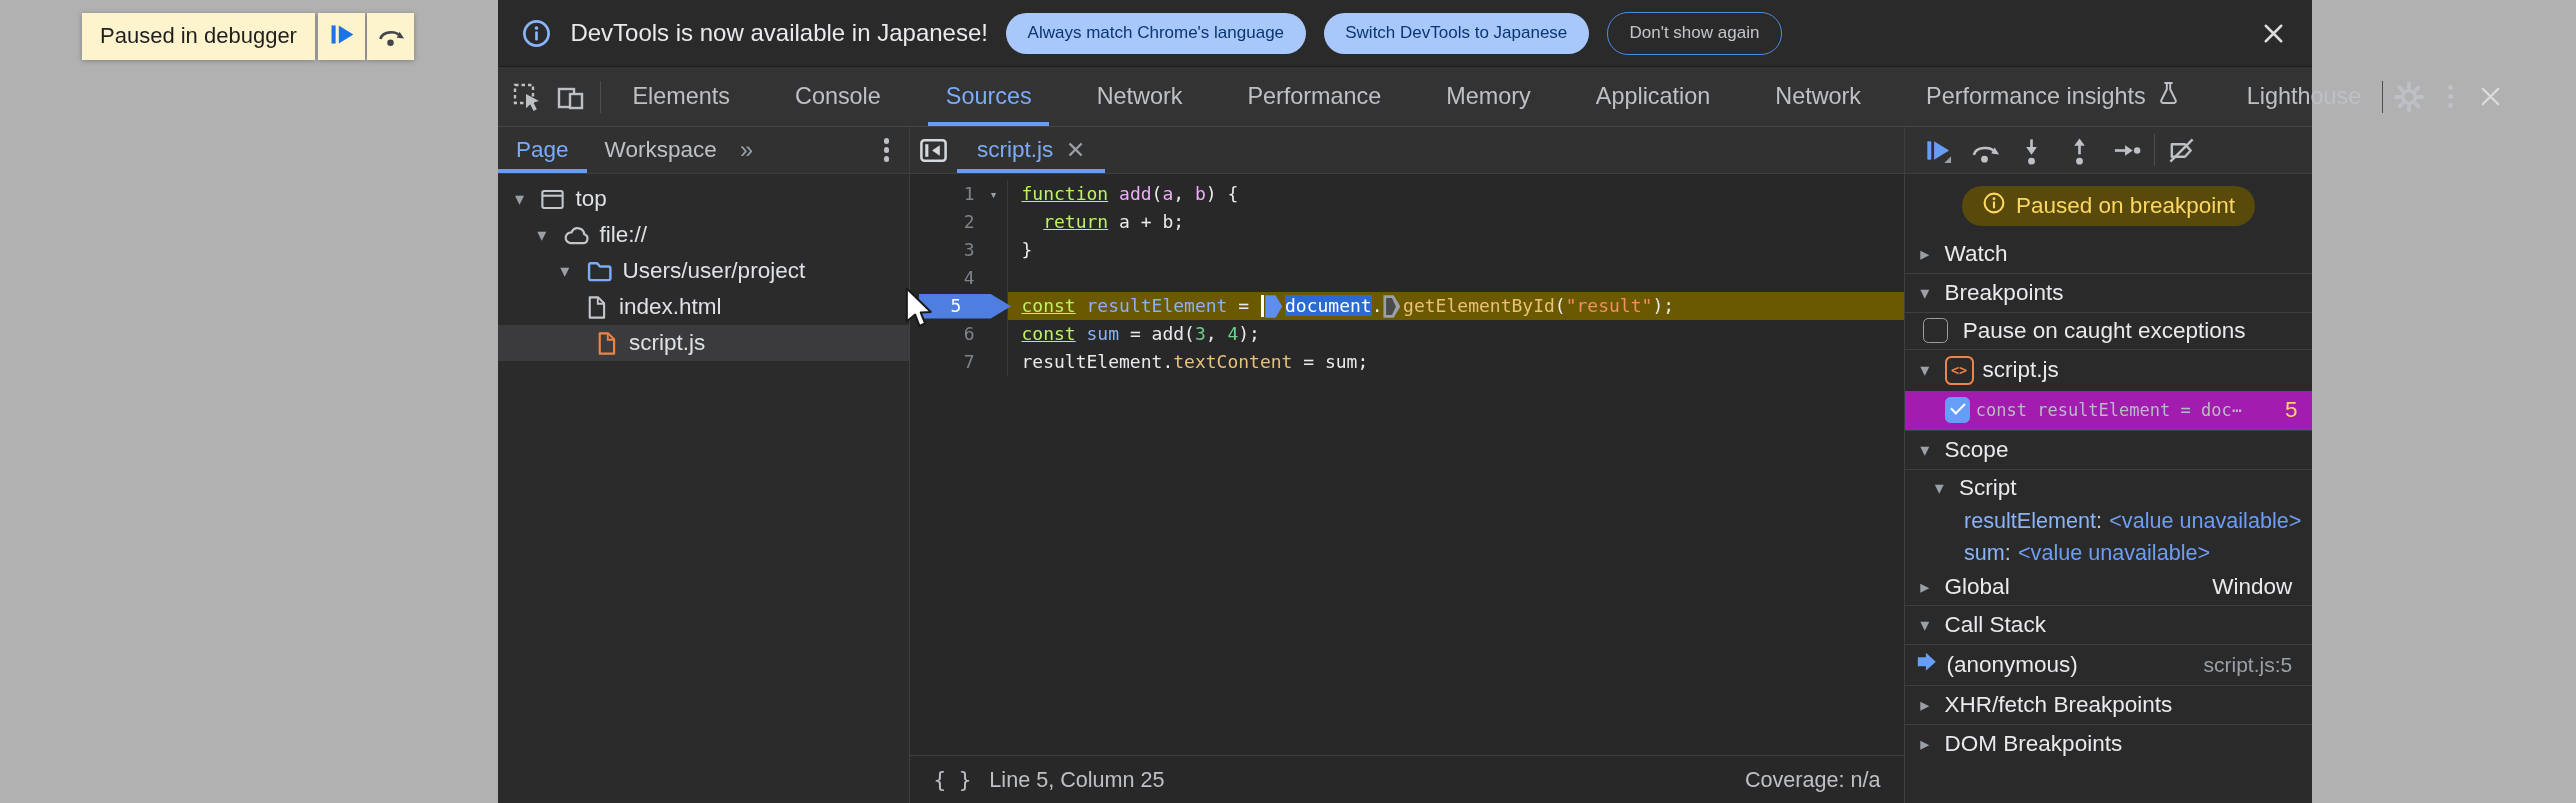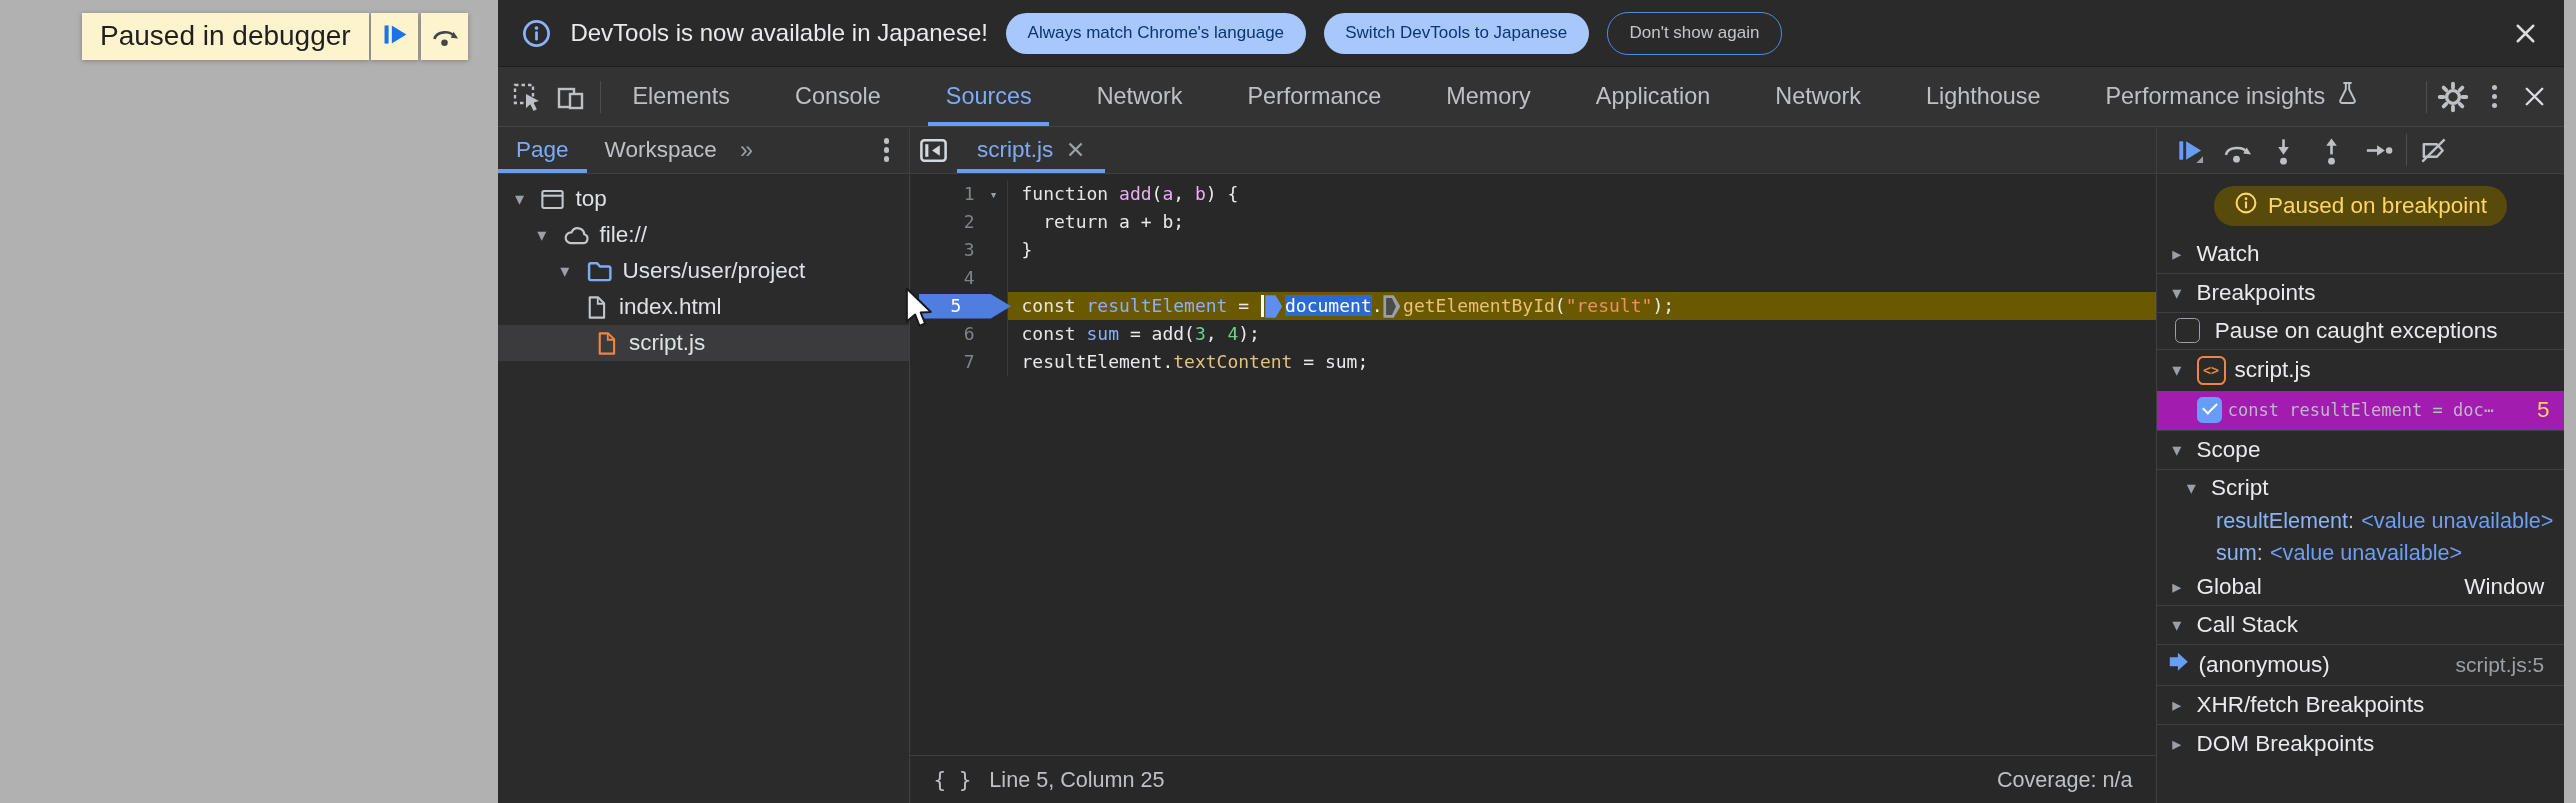--- a/index.html
+++ b/index.html
@@ -4,25 +4,25 @@
 <style>
   html,body{margin:0;padding:0;background:#555;}
   .screen{position:relative;width:2576px;height:804px;background:#b1b1b1;overflow:hidden;
           font-family:"Liberation Sans",sans-serif;-webkit-font-smoothing:antialiased;}
 
   
   .page-area{position:absolute;left:0;top:0;width:498px;height:804px;background:#b1b1b1;}
   .paused-banner{position:absolute;left:82px;top:12.6px;height:47px;display:flex;gap:2.7px;
                  filter:drop-shadow(0 1.8px 2.7px rgba(0,0,0,.28));}
   .pb-seg{background:#fdf4cd;display:flex;align-items:center;justify-content:center;}
-  .pb-text{padding:0 18px;font-size:28px;color:#1f1f1f;white-space:nowrap;}
+  .pb-text{padding:0 18px;font-size:22px;color:#1f1f1f;white-space:nowrap;}
   .pb-btn{width:47px;}
 
   
-  .devtools{position:absolute;left:498px;top:0;width:2066px;height:804px;background:#282828;
+  .devtools{position:absolute;left:498px;top:0;width:1814px;height:804px;background:#282828;
             display:flex;flex-direction:column;color:#e8eaed;}
 
   
   .notif{height:66px;flex:none;background:#2a2a2a;display:flex;align-items:center;gap:18px;
          padding:0 23.4px;border-bottom:0.9px solid #1e1e1e;}
   .notif-msg{font-size:24px;color:#e8eaed;white-space:nowrap;}
   .pill{height:41px;border-radius:21px;display:flex;align-items:center;padding:0 21.6px;
         font-size:17px;font-weight:400;white-space:nowrap;cursor:default;}
   .pill.filled{background:#a8c7fa;color:#0b3672;}
   .pill.outline{background:transparent;border:1.8px solid #4f8be0;color:#c2c6cb;}
@@ -75,21 +75,21 @@
   .code-row{display:flex;height:28px;line-height:28px;align-items:stretch;}
   .gut{width:97px;flex:none;display:flex;align-items:center;border-right:0.9px solid #3a3a3a;
        position:relative;color:#7e848c;}
   .ln{flex:1;text-align:right;padding-right:5.4px;}
   .fold{width:27px;text-align:center;color:#9aa0a6;font-size:13.5px;flex:none;}
   .flag{position:absolute;left:9px;top:1.8px;bottom:1.8px;width:74px;background:#4e7fe0;color:#fff;
         clip-path:polygon(0 0,78% 0,100% 50%,78% 100%,0 100%);
         display:flex;align-items:center;justify-content:center;padding-right:18px;}
   .code-text{flex:1;padding-left:13.5px;white-space:pre;color:#e8eaed;}
   .code-row.exec .code-text{background:#6b5900;}
-  .tok-kw{color:#e5e5e5;} .tok-def{color:#f0abfc;} .tok-var{color:#86b3f8;}
+  .tok-kw{color:#bef264;text-decoration:underline;} .tok-def{color:#f0abfc;} .tok-var{color:#86b3f8;}
   .tok-prop{color:#e8c07a;} .tok-str{color:#f08e67;} .tok-num{color:#6fd08c;} .tok-pl{color:#e8eaed;}
   .tok-sel{background:#2a6ad2;color:#fff;}
   .caret{display:inline-block;width:2.7px;height:21.6px;background:#fff;vertical-align:-4.5px;margin:0 0.9px;}
   .pent{display:inline-block;width:17px;height:22.5px;vertical-align:-5.4px;margin:0 2.7px 0 0.9px;
         clip-path:polygon(0 0,60% 0,100% 50%,60% 100%,0 100%);position:relative;}
   .pent.blue{background:#5d8ef0;}
   .pent.outline{background:#9aa0a6;}
   .pent.outline::after{content:"";position:absolute;left:2.7px;top:2.7px;right:4.5px;bottom:2.7px;
         clip-path:polygon(0 0,60% 0,100% 50%,60% 100%,0 100%);background:#4a4a4a;}
 
@@ -197,29 +197,29 @@
       </div>
       <div class="tabs">
         <div class="tab">Elements</div>
         <div class="tab">Console</div>
         <div class="tab selected">Sources</div>
         <div class="tab">Network</div>
         <div class="tab">Performance</div>
         <div class="tab">Memory</div>
         <div class="tab">Application</div>
         <div class="tab">Network</div>
-        <div class="tab">Lighthouse</div>
         <div class="tab">
           <span>Performance insights</span>
           <span>
             <svg width="27" height="27" viewBox="0 0 32 32">
                 <path d="M12 3.5 h8 M14 3.5 v7.5 l-6.5 13 a2.2 2.2 0 0 0 2 3.2 h13 a2.2 2.2 0 0 0 2-3.2 L18 11 V3.5" stroke="#bdc1c6" stroke-width="2.3" fill="none" stroke-linecap="round" stroke-linejoin="round"></path>
               </svg>
           </span>
         </div>
+        <div class="tab">Lighthouse</div>
       </div>
       <div class="tb-right">
         <div class="vsep"></div>
         <span class="iconbtn">
           <svg width="34" height="34" viewBox="0 0 32 32">
             <circle cx="16" cy="16" r="6" stroke="#bdc1c6" stroke-width="3.2" fill="none"></circle>
             <g stroke="#bdc1c6" stroke-width="3.6" stroke-linecap="round">
               <line x1="16" y1="3.5" x2="16" y2="7"></line>
                 <line x1="16" y1="25" x2="16" y2="28.5"></line>
               <line x1="3.5" y1="16" x2="7" y2="16"></line>

